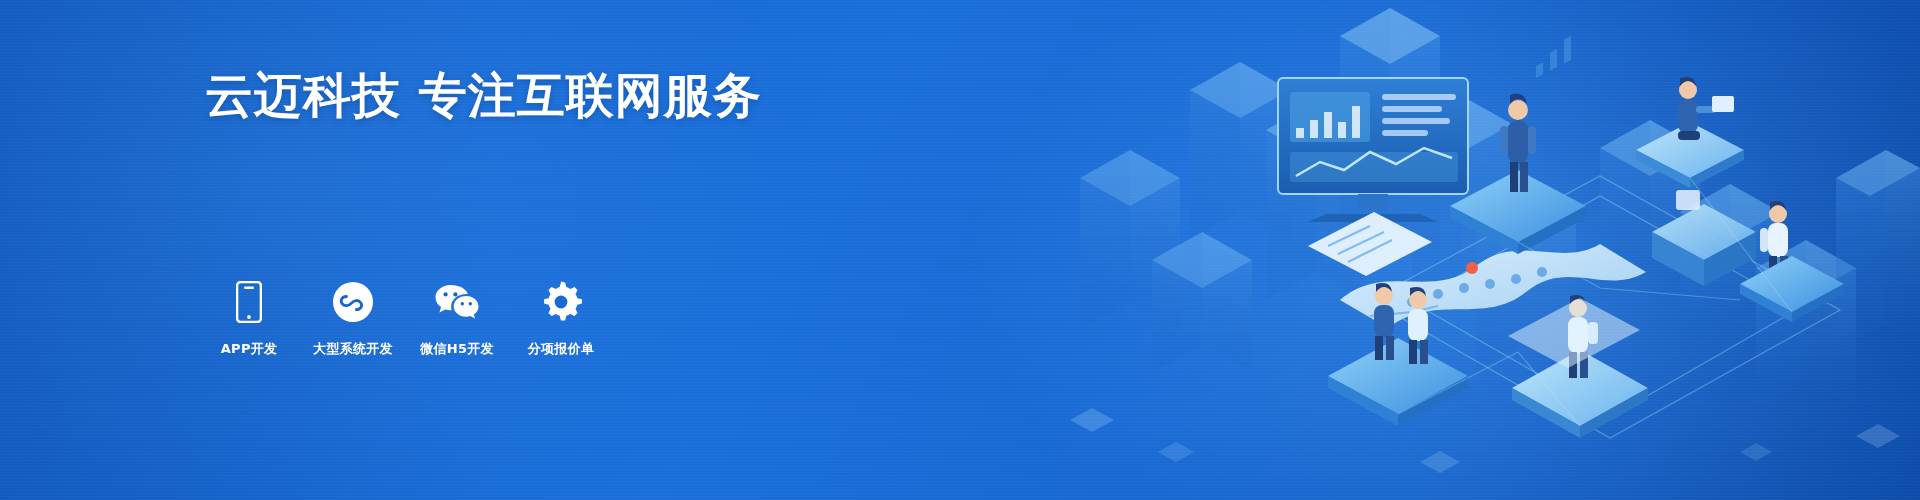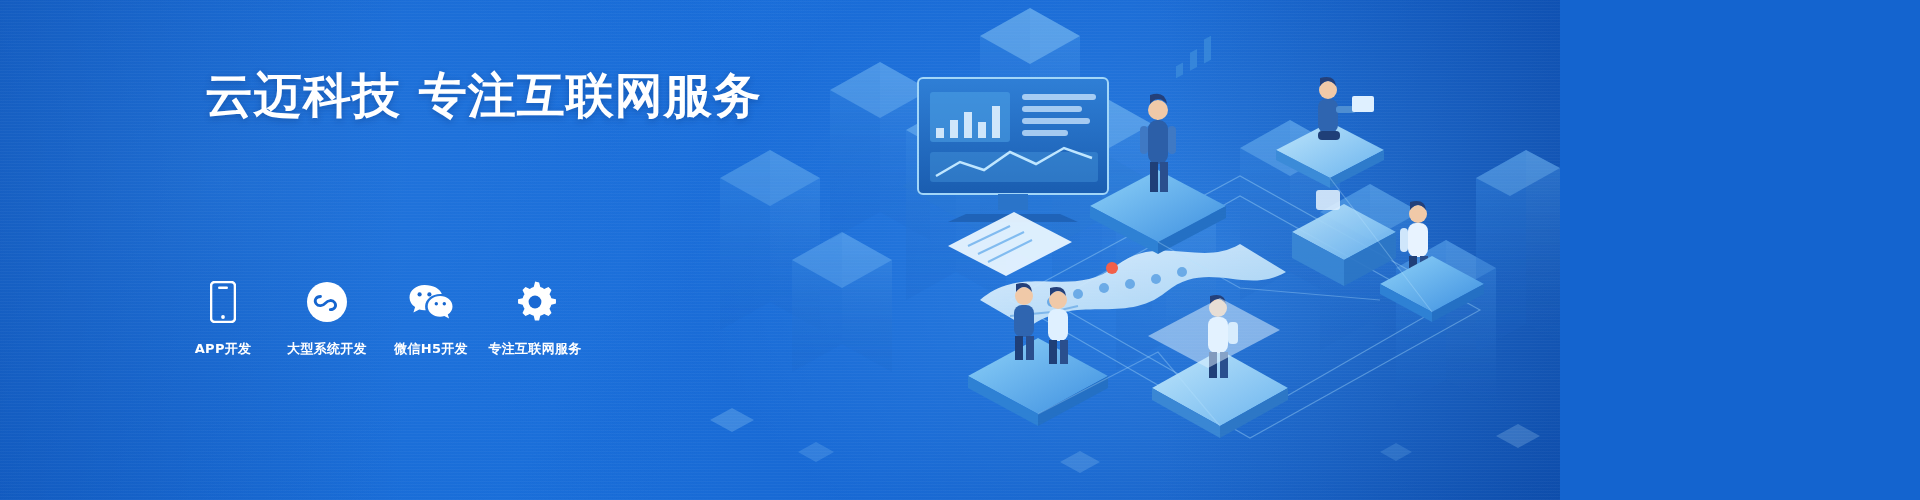--- a/index.html
+++ b/index.html
@@ -4,21 +4,21 @@
 <style>
   * { margin:0; padding:0; box-sizing:border-box; }
   html, body { width:1920px; height:500px; overflow:hidden; }
   body {
     font-family:"Liberation Sans","DejaVu Sans",sans-serif;
     background:#1464cf;
   }
 
   .banner {
     position:relative;
-    width:1560px; height:500px;
+    width:1920px; height:500px;
     overflow:hidden;
     background:
       radial-gradient(ellipse 1100px 700px at 78% 52%, rgba(66,150,240,0.55) 0%, rgba(30,106,214,0.18) 48%, rgba(0,0,0,0) 72%),
       radial-gradient(ellipse 900px 600px at 14% 36%, rgba(52,136,233,0.40) 0%, rgba(20,100,207,0.05) 60%, rgba(0,0,0,0) 78%),
       linear-gradient(118deg, #1565cf 0%, #1769d4 22%, #1a6fda 42%, #1668d3 62%, #1159be 85%, #0d4fae 100%);
   }
   
   .banner::before{
     content:"";
     position:absolute; inset:0;
@@ -58,21 +58,21 @@
     line-height:33px;
     color:#eaf3ff;
     letter-spacing:0.4px;
     white-space:nowrap;
   }
   .sub-line { display:block; }
 
   
   .services {
     position:absolute;
-    left:186px; top:280px;
+    left:212px; top:280px;
     display:flex;
     align-items:flex-start;
     gap:30px;
     z-index:6;
   }
   .svc {
     width:74px;
     display:flex;
     flex-direction:column;
     align-items:center;
@@ -404,17 +404,17 @@
                    l-2.0 4.3 c.8 1.2 1.4 2.5 1.85 3.9 l4.6 1.2 l0 4.2 l-4.6 1.2
                    c-.45 1.4 -1.05 2.7 -1.85 3.9 l2.0 4.3 l-3.0 3.0 l-4.3 -2.0
                    c-1.2 .8 -2.5 1.4 -3.9 1.85 l-1.2 4.6 l-4.2 0 l-1.2 -4.6
                    c-1.4 -.45 -2.7 -1.05 -3.9 -1.85 l-4.3 2.0 l-3.0 -3.0 l2.0 -4.3
                    c-.8 -1.2 -1.4 -2.5 -1.85 -3.9 l-4.6 -1.2 l0 -4.2 l4.6 -1.2
                    c.45 -1.4 1.05 -2.7 1.85 -3.9 l-2.0 -4.3 l3.0 -3.0 l4.3 2.0
                    c1.2 -.8 2.5 -1.4 3.9 -1.85 l1.2 -4.6 z" fill="#ffffff"></path>
           <circle cx="21" cy="21" r="6.4" fill="#1968d3"></circle>
         </svg>
       </div>
-      <div class="svc-label">专注互联网服务</div>
+      <div class="svc-label">分项报价单</div>
     </div>
 
   </div>
 </div>
 
 </body></html>

